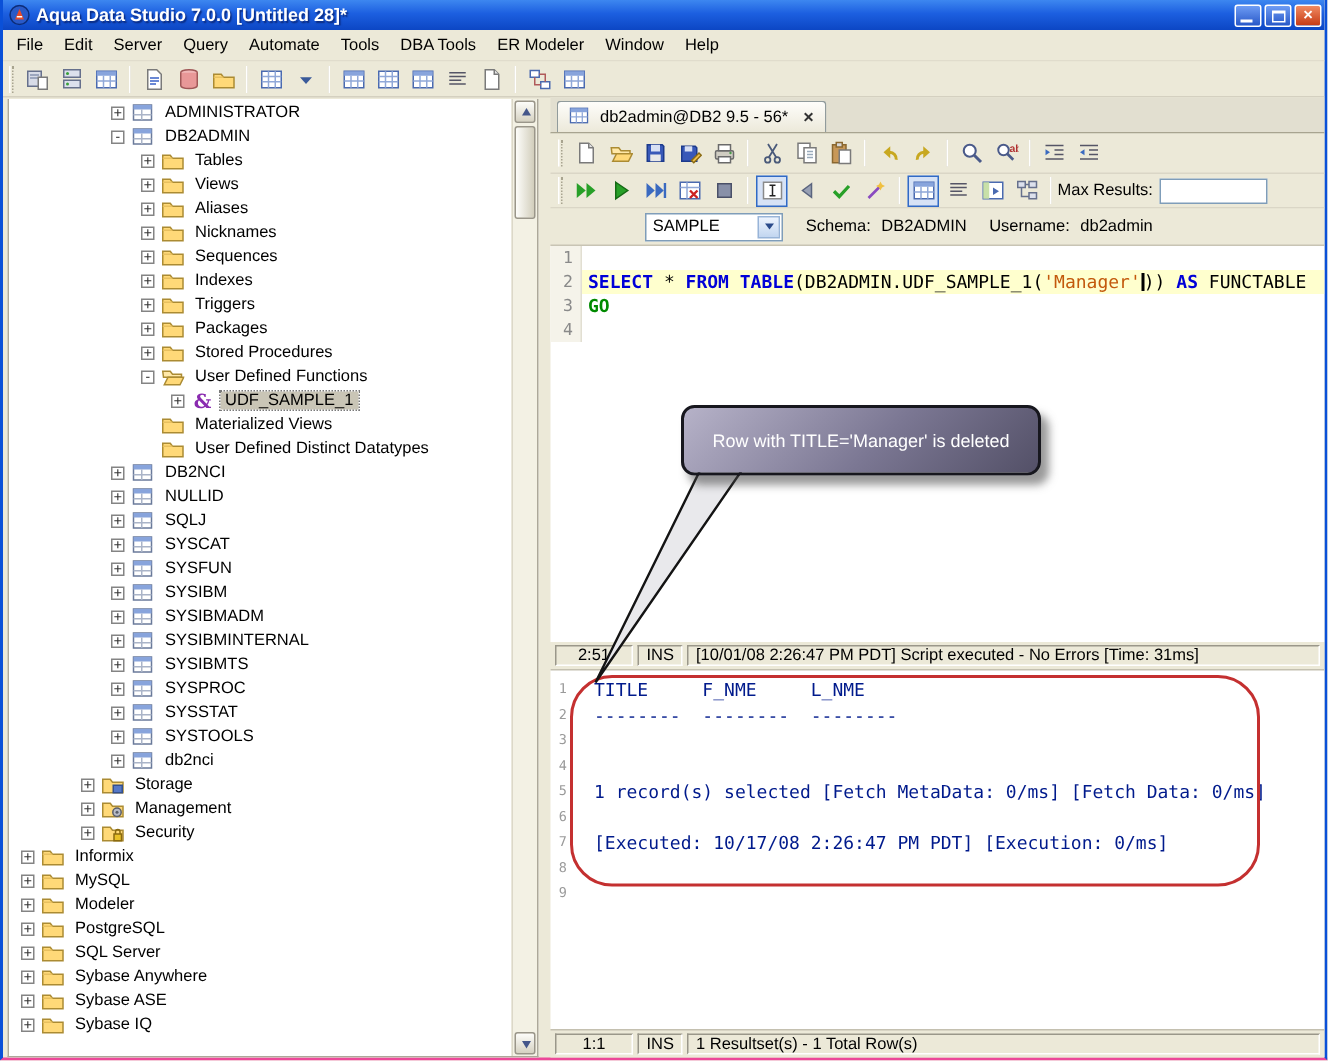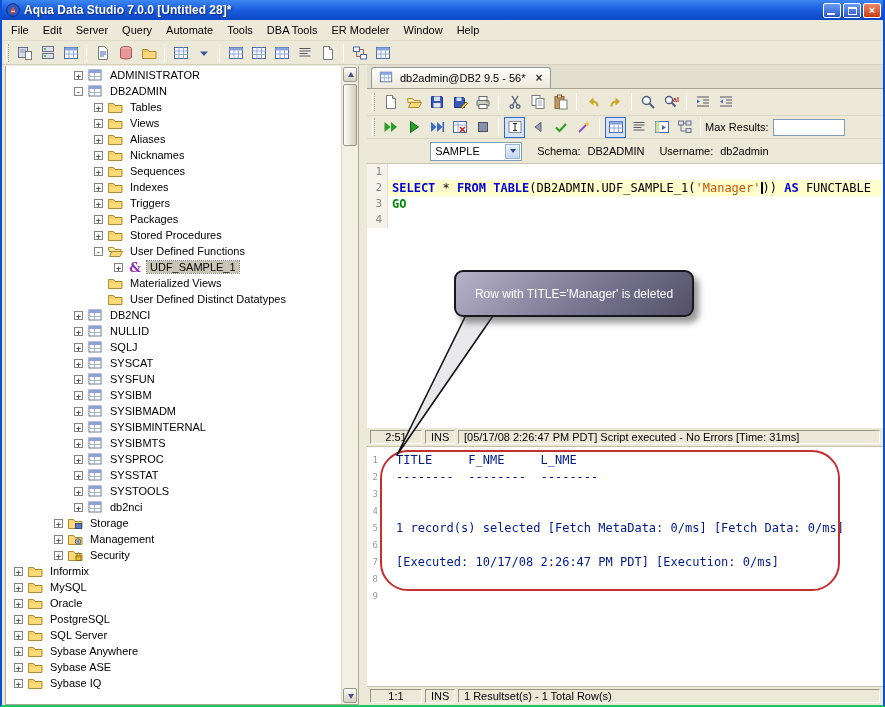--- a/index.html
+++ b/index.html
@@ -1,18 +1,18 @@
 <!DOCTYPE html>
 <html><head>
 <meta charset="utf-8">
 <style>
   html,body{margin:0;padding:0;background:#fff;}
   *{box-sizing:border-box;}
   .window{width:885px;height:707px;display:flex;flex-direction:column;background:#ece9d8;
-    border-left:2px solid #0a50d8;border-right:2px solid #0a50d8;border-bottom:2px solid #22c55e;
+    border-left:2px solid #0a50d8;border-right:2px solid #0a50d8;border-bottom:2px solid #ec4899;
     font-family:"Liberation Sans",sans-serif;overflow:hidden;}
   
   .titlebar{height:20px;flex:none;display:flex;align-items:center;gap:4px;padding:0 2px 0 4px;
     background:linear-gradient(180deg,#3d87f0 0%,#1c5fe0 45%,#0c46c4 100%);}
   .titlebar .title{color:#fff;font-size:12px;font-weight:bold;text-shadow:1px 1px 1px #0a2a80;flex:1;
     white-space:nowrap;overflow:hidden;}
   .appicon{width:14px;height:14px;flex:none;}
   .winbtns{display:flex;gap:2px;flex:none;}
   .wb{width:18px;height:15px;border:1px solid #fff;border-radius:2px;position:relative;
     background:linear-gradient(#6e9cf4,#2858c8);}
@@ -609,21 +609,21 @@
               <span class="tlabel">MySQL</span>
             </div>
             <div class="trow" style="padding-left: 8px;">
               <span class="exp">+</span>
               <span class="ticon">
                 <svg width="16" height="16" viewBox="0 0 16 16">
                   <path d="M1.5 4.5h5l1.5 2h7v7H1.5z" fill="#ffd978" stroke="#ab8b33"></path>
                   <path d="M1.5 6.5h6.5" stroke="#e8c05e"></path>
                 </svg>
               </span>
-              <span class="tlabel">Oracle</span>
+              <span class="tlabel">Modeler</span>
             </div>
             <div class="trow" style="padding-left: 8px;">
               <span class="exp">+</span>
               <span class="ticon">
                 <svg width="16" height="16" viewBox="0 0 16 16">
                   <path d="M1.5 4.5h5l1.5 2h7v7H1.5z" fill="#ffd978" stroke="#ab8b33"></path>
                   <path d="M1.5 6.5h6.5" stroke="#e8c05e"></path>
                 </svg>
               </span>
               <span class="tlabel">PostgreSQL</span>
@@ -902,21 +902,21 @@
       <div class="editor" id="editor-lines">
           <div class="ed-line"><span class="ed-gutter">1</span><span class="ed-text"></span></div>
           <div class="ed-line current"><span class="ed-gutter">2</span><span class="ed-text"><span class="tok-kw">SELECT</span><span class="tok-pl"> * </span><span class="tok-kw">FROM</span><span class="tok-pl"> </span><span class="tok-kw">TABLE</span><span class="tok-pl">(DB2ADMIN.UDF_SAMPLE_1(</span><span class="tok-str">'Manager'</span><span class="caret"></span><span class="tok-pl">)) </span><span class="tok-kw">AS</span><span class="tok-pl"> FUNCTABLE</span></span></div>
           <div class="ed-line"><span class="ed-gutter">3</span><span class="ed-text"><span class="tok-go">GO</span></span></div>
           <div class="ed-line"><span class="ed-gutter">4</span><span class="ed-text"></span></div>
         </div>
 
       <div class="statusbar">
         <span class="scell pos">2:51</span>
         <span class="scell mode">INS</span>
-        <span class="scell msg">[05/17/08 2:26:47 PM PDT] Script executed - No Errors [Time: 31ms]</span>
+        <span class="scell msg">[10/01/08 2:26:47 PM PDT] Script executed - No Errors [Time: 31ms]</span>
       </div>
 
       <div class="results" id="result-lines">
         <div class="red-annotation"></div>
       <div class="rs-line"><span class="rs-gutter">1</span><span class="rs-text">TITLE     F_NME     L_NME</span></div>
           <div class="rs-line"><span class="rs-gutter">2</span><span class="rs-text">--------  --------  --------</span></div>
           <div class="rs-line"><span class="rs-gutter">3</span></div>
           <div class="rs-line"><span class="rs-gutter">4</span><span class="rs-text"></span></div>
           <div class="rs-line"><span class="rs-gutter">5</span><span class="rs-text">1 record(s) selected [Fetch MetaData: 0/ms] [Fetch Data: 0/ms]</span></div>
           <div class="rs-line"><span class="rs-gutter">6</span><span class="rs-text"></span></div>

